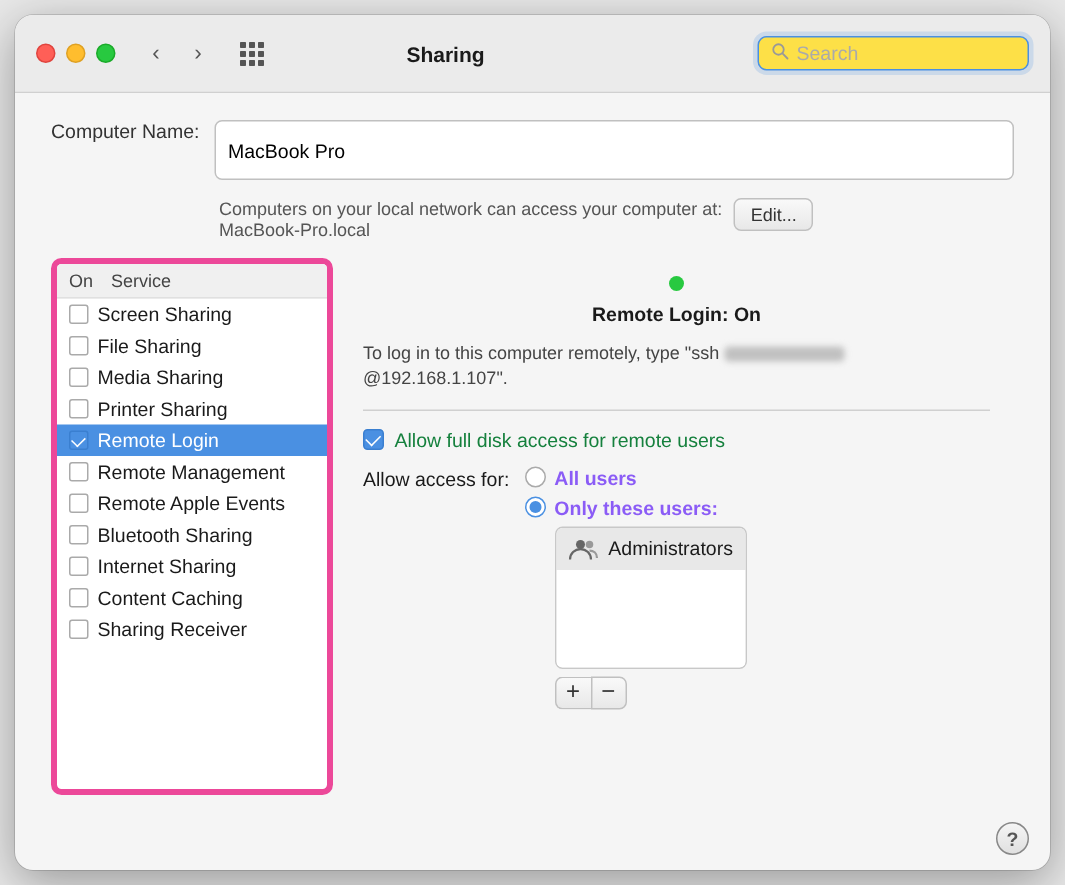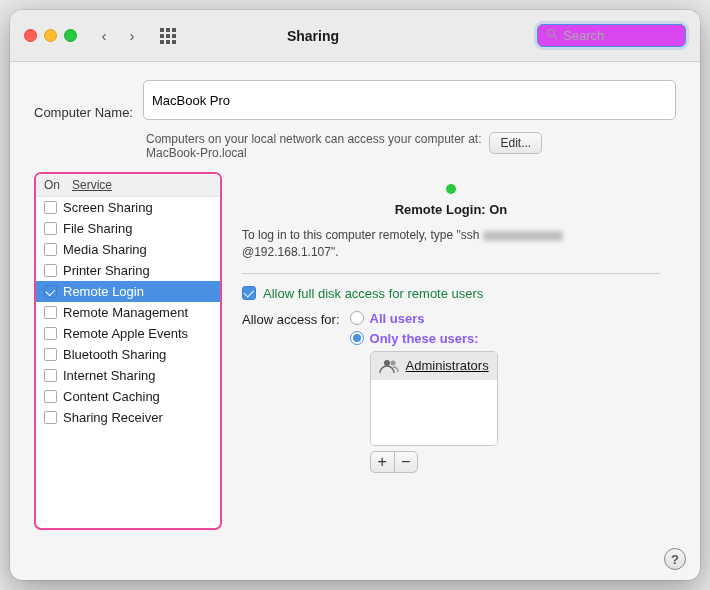--- a/index.html
+++ b/index.html
@@ -94,25 +94,25 @@
       flex: 1;
       font-size: 14px;
       font-weight: 600;
       color: #1a1a1a;
       text-align: center;
       margin-left: -100px;
     }
     .search-box {
       display: flex;
       align-items: flex-start;
-      background: #d946ef;
+      background: #fde047;
       border: 1.5px solid #4a90e2;
       border-radius: 6px;
       padding: 3px 8px;
-      width: 149px;
+      width: 181px;
       gap: 5px;
       box-shadow: 0 0 0 3px rgba(74,144,226,0.2);
     }
     .search-icon-svg {
       color: #999;
       font-size: 12px;
       flex-shrink: 0;
     }
     .search-input {
       border: none;
@@ -126,21 +126,21 @@
     .content {
       flex: 1;
       padding: 18px 24px 12px 24px;
       display: flex;
       flex-direction: column;
       gap: 12px;
       overflow: hidden;
     }
     .computer-name-row {
       display: flex;
-      align-items: flex-end;
+      align-items: flex-start;
       gap: 10px;
     }
     .computer-name-label {
       font-size: 13px;
       color: #333;
       white-space: nowrap;
     }
     .computer-name-input {
       flex: 1;
       height: 40px;
@@ -175,21 +175,21 @@
     .main-area {
       display: flex;
       gap: 0;
       flex: 1;
       overflow: hidden;
     }
     .services-panel {
       width: 188px;
       flex-shrink: 0;
       background: #fff;
-      border: 2px solid #ec4899;
+      border: 4px solid #ec4899;
       border-radius: 7px;
       overflow: hidden;
       display: flex;
       flex-direction: column;
     }
     .services-header {
       display: flex;
       padding: 4px 8px;
       border-bottom: 1px solid #e0e0e0;
       background: #f0f0f0;
@@ -197,21 +197,20 @@
     .services-header-on {
       width: 28px;
       font-size: 12px;
       color: #444;
       font-weight: 500;
     }
     .services-header-service {
       font-size: 12px;
       color: #444;
       font-weight: 500;
-      text-decoration: underline;
     }
     .services-list {
       flex: 1;
       overflow-y: auto;
     }
     .service-item {
       display: flex;
       align-items: center;
       padding: 3px 8px;
       gap: 6px;
@@ -380,21 +379,20 @@
       border-radius: 5px;
       min-height: 90px;
       overflow: hidden;
     }
     .user-row {
       display: flex;
       align-items: center;
       gap: 7px;
       padding: 4px 8px;
       background: #e8e8e8;
-      text-decoration: underline;
     }
     .user-icon {
       width: 20px;
       height: 20px;
       display: flex;
       align-items: center;
       justify-content: center;
       color: #555;
       font-size: 16px;
     }

